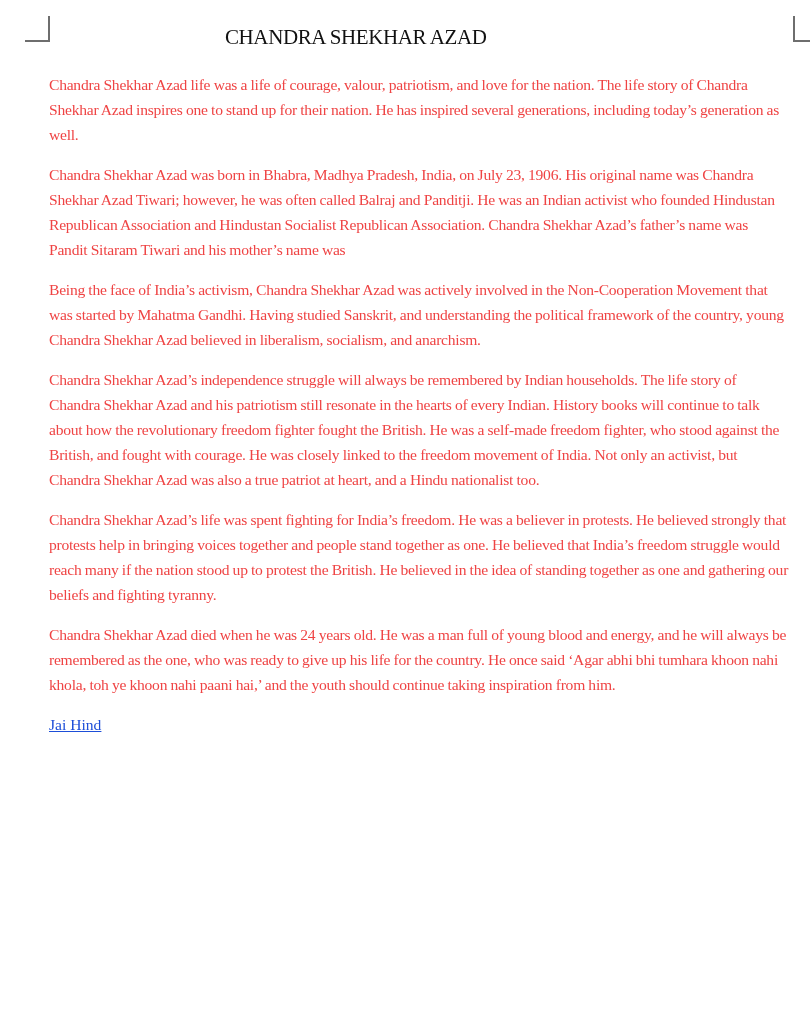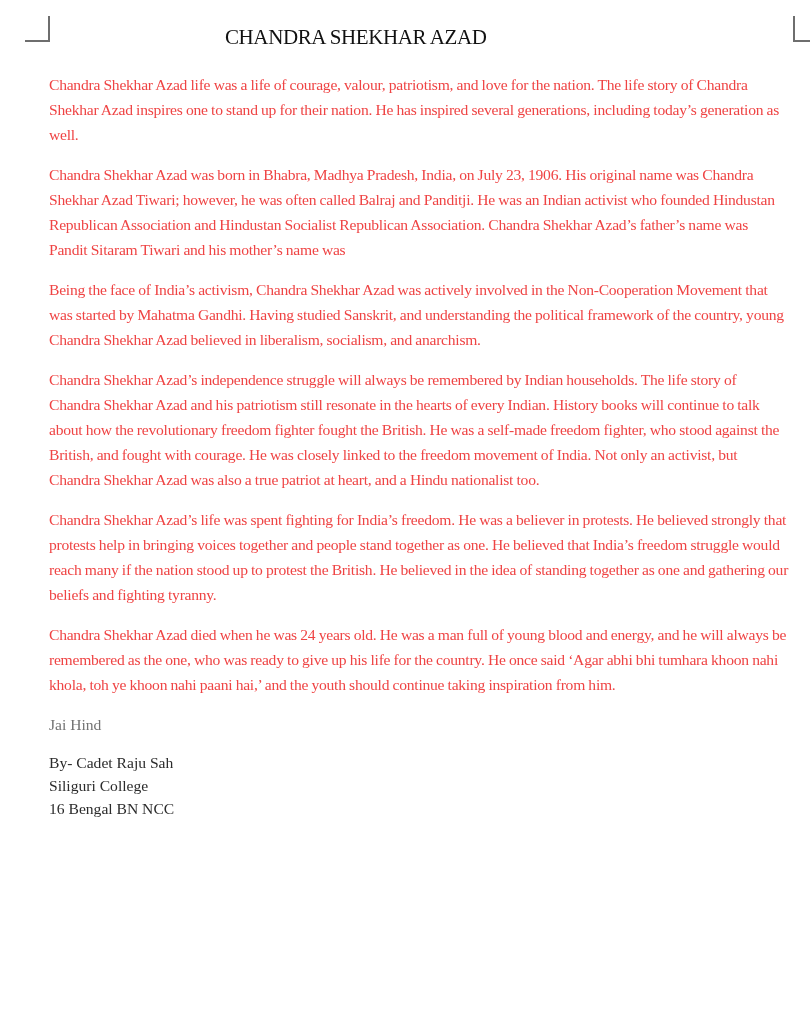--- a/index.html
+++ b/index.html
@@ -59,21 +59,22 @@
       font-size: 15.6px;
       line-height: 25px;
       letter-spacing: -0.25px;
       word-spacing: -0.3px;
       color: #ef4444;
     }
     .closing {
       margin: 0 0 14px 0;
       font-size: 15.6px;
       line-height: 25px;
-      color: #737373;
+      color: #1d4ed8;
+      text-decoration: underline;
     }
     .sig-line {
       font-size: 15.6px;
       line-height: 23px;
       color: #2b2b2b;
       margin: 0;
     }
   </style>
 </head>
 <body>
@@ -86,18 +87,13 @@
 
   <p class="para">Chandra Shekhar Azad life was a life of courage, valour, patriotism, and love for the nation. The life story of Chandra Shekhar Azad inspires one to stand up for their nation. He has inspired several generations, including today’s generation as well.</p>
   <p class="para">Chandra Shekhar Azad was born in Bhabra, Madhya Pradesh, India, on July 23, 1906. His original name was Chandra Shekhar Azad Tiwari; however, he was often called Balraj and Panditji. He was an Indian activist who founded Hindustan Republican Association and Hindustan Socialist Republican Association. Chandra Shekhar Azad’s father’s name was Pandit Sitaram Tiwari and his mother’s name was</p>
   <p class="para">Being the face of India’s activism, Chandra Shekhar Azad was actively involved in the Non-Cooperation Movement that was started by Mahatma Gandhi. Having studied Sanskrit, and understanding the political framework of the country, young Chandra Shekhar Azad believed in liberalism, socialism, and anarchism.</p>
   <p class="para">Chandra Shekhar Azad’s independence struggle will always be remembered by Indian households. The life story of Chandra Shekhar Azad and his patriotism still resonate in the hearts of every Indian. History books will continue to talk about how the revolutionary freedom fighter fought the British. He was a self-made freedom fighter, who stood against the British, and fought with courage. He was closely linked to the freedom movement of India. Not only an activist, but Chandra Shekhar Azad was also a true patriot at heart, and a Hindu nationalist too.</p>
   <p class="para">Chandra Shekhar Azad’s life was spent fighting for India’s freedom. He was a believer in protests. He believed strongly that protests help in bringing voices together and people stand together as one. He believed that India’s freedom struggle would reach many if the nation stood up to protest the British. He believed in the idea of standing together as one and gathering our beliefs and fighting tyranny.</p>
   <p class="para">Chandra Shekhar Azad died when he was 24 years old. He was a man full of young blood and energy, and he will always be remembered as the one, who was ready to give up his life for the country. He once said ‘Agar abhi bhi tumhara khoon nahi khola, toh ye khoon nahi paani hai,’ and the youth should continue taking inspiration from him.</p>
 
   <p class="closing">Jai Hind</p>
 
-  <div>
-    <p class="sig-line">By- Cadet Raju Sah</p>
-    <p class="sig-line">Siliguri College</p>
-    <p class="sig-line">16 Bengal BN NCC</p>
-  </div>
 </div>
 
 </body></html>

